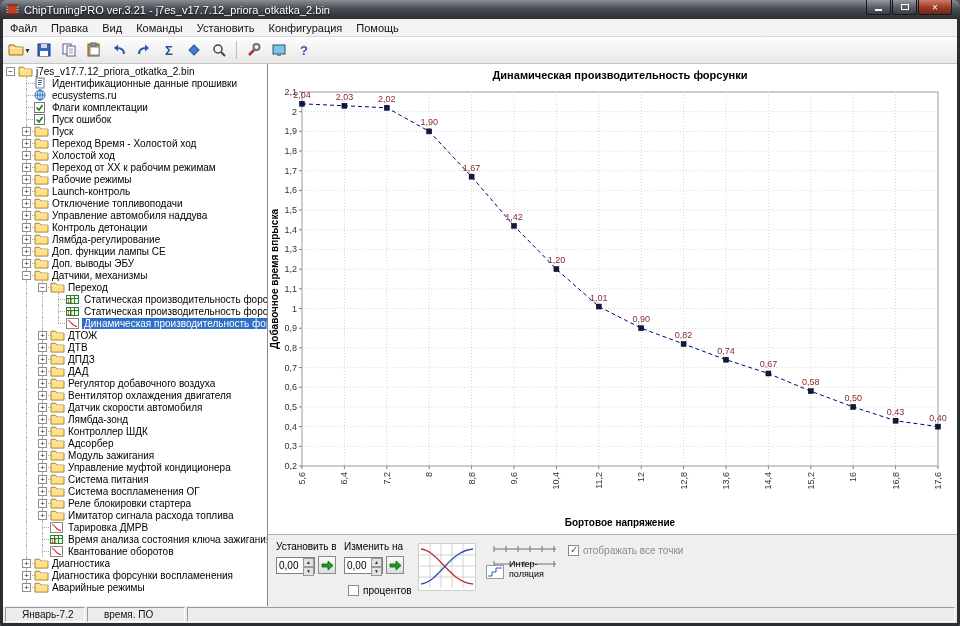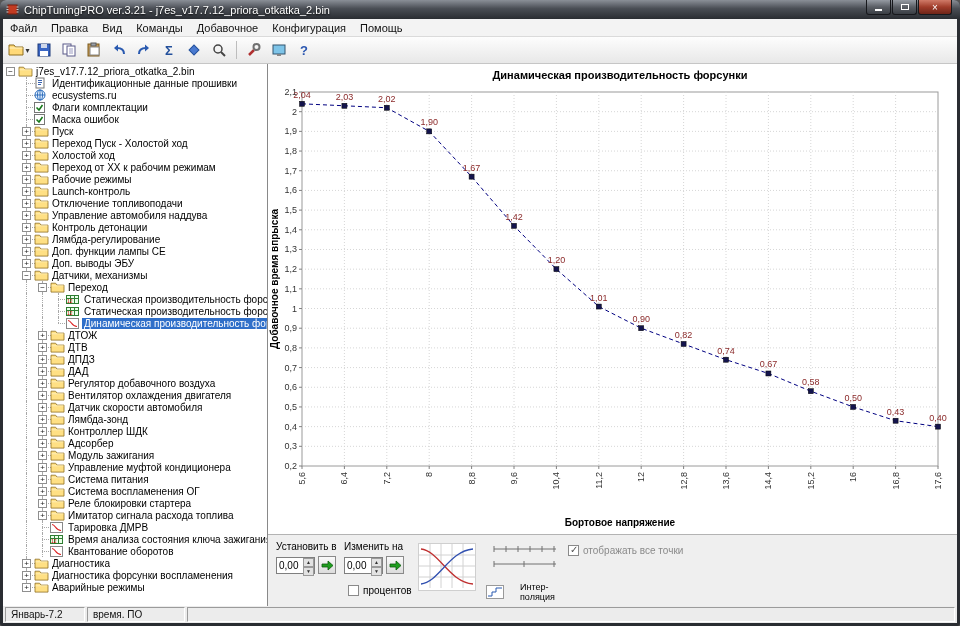--- a/index.html
+++ b/index.html
@@ -49,25 +49,25 @@
   .spinbtns{width:11px;display:flex;flex-direction:column}
   .sb{flex:1;font-size:5px;line-height:7px;text-align:center;background:#e2e2e2;border:1px solid #9a9a9a;color:#333}
   .applybtn{width:18px;height:18px;border:1px solid #8a8a8a;background:linear-gradient(#fafafa,#dcdcdc);display:flex;align-items:center;justify-content:center;padding:0}
   .cb{display:flex;align-items:center;gap:4px;position:absolute}
   .cbx{width:11px;height:11px;border:1px solid #8a8a8a;background:#fff;flex:none;position:relative}
   .cbx.on::after{content:"✓";position:absolute;left:1px;top:-2px;font-size:10px;color:#555}
   .cblabel{color:#000}
   .gray{color:#8a8a8a}
   .curvesbox{position:absolute;left:150px;top:8px;background:#fff;border:1px solid #cfcfcf}
   .sliders{position:absolute;left:224px;top:8px;display:flex;flex-direction:column;gap:3px}
-  .interp{position:absolute;left:218px;top:47px;display:flex;align-items:center;gap:16px}
+  .interp{position:absolute;left:218px;top:24px;display:flex;align-items:flex-end;gap:5px}
   .interp-label{width:48px;font-size:9px;line-height:10px;color:#000}
   .showall{left:300px;top:10px}
   .statusbar{height:17px;background:#ececec;display:flex;gap:2px;padding:1px 2px;font-size:10px}
-  .scell{border:1px solid;border-color:#9b9b9b #fff #fff #9b9b9b;display:flex;align-items:center;padding:0 5px;color:#111}
+  .scell{border:1px solid;border-color:#9b9b9b #fff #fff #9b9b9b;display:flex;align-items:center;padding:0 16px;color:#111}
 </style>
 </head>
 <body>
 
 <div class="window">
   <div class="titlebar">
     <span style="display:flex">
       <svg width="13" height="13">
           <rect x="2" y="2" width="9" height="9" fill="#c23b22" stroke="#7a1f10"></rect>
           <path d="M0.5 4h2M0.5 6.5h2M0.5 9h2M10.5 4h2M10.5 6.5h2M10.5 9h2" stroke="#cfcfcf" stroke-width="1"></path>
@@ -84,21 +84,21 @@
       <div class="capbtn close">×</div>
     </div>
   </div>
 
   <div class="chrome">
     <div class="menubar">
         <div class="menu-item">Файл</div>
         <div class="menu-item">Правка</div>
         <div class="menu-item">Вид</div>
         <div class="menu-item">Команды</div>
-        <div class="menu-item">Добавочное</div>
+        <div class="menu-item">Установить</div>
         <div class="menu-item">Конфигурация</div>
         <div class="menu-item">Помощь</div>
       </div>
     <div class="toolbar">
         <div class="tbtn">
           <span style="display:flex;align-items:center">
             <svg width="16" height="16">
               <path d="M1 3h5l1.5 2H15v8H1z" fill="#ffd978" stroke="#8f6f1f"></path>
               <path d="M1.5 6h13" stroke="#fff3c4"></path>
             </svg>
@@ -253,21 +253,21 @@
             <i class="vg" style="left:23px;top:0;height:12px"></i>
             <i class="hg" style="left:23px;width:9px"></i>
             <span class="sp" style="width:19px"></span>
             <span class="exp none"></span>
             <span class="ticon">
               <svg width="11" height="11">
                 <rect x="0.5" y="0.5" width="10" height="10" fill="#fff" stroke="#777"></rect>
                 <path d="M2.5 5.5l2.5 2.5L8.5 3" stroke="#17791a" stroke-width="1.6" fill="none"></path>
               </svg>
             </span>
-            <span class="tlabel">Маска ошибок</span>
+            <span class="tlabel">Пуск ошибок</span>
           </div>
           <div class="trow">
             <i class="vg" style="left:23px;top:0;height:12px"></i>
             <i class="hg" style="left:23px;width:9px"></i>
             <span class="sp" style="width:19px"></span>
             <span class="exp">+</span>
             <span class="ticon">
               <svg width="15" height="12">
                 <path d="M1 2.2h4.6l1.4 1.9H14v7H1z" fill="#ffe084" stroke="#8f6f1f" stroke-width="0.8"></path>
                 <path d="M1.5 4.8h12" stroke="#fff3c4" stroke-width="0.8"></path>
@@ -279,21 +279,21 @@
             <i class="vg" style="left:23px;top:0;height:12px"></i>
             <i class="hg" style="left:23px;width:9px"></i>
             <span class="sp" style="width:19px"></span>
             <span class="exp">+</span>
             <span class="ticon">
               <svg width="15" height="12">
                 <path d="M1 2.2h4.6l1.4 1.9H14v7H1z" fill="#ffe084" stroke="#8f6f1f" stroke-width="0.8"></path>
                 <path d="M1.5 4.8h12" stroke="#fff3c4" stroke-width="0.8"></path>
               </svg>
             </span>
-            <span class="tlabel">Переход Пуск - Холостой ход</span>
+            <span class="tlabel">Переход Время - Холостой ход</span>
           </div>
           <div class="trow">
             <i class="vg" style="left:23px;top:0;height:12px"></i>
             <i class="hg" style="left:23px;width:9px"></i>
             <span class="sp" style="width:19px"></span>
             <span class="exp">+</span>
             <span class="ticon">
               <svg width="15" height="12">
                 <path d="M1 2.2h4.6l1.4 1.9H14v7H1z" fill="#ffe084" stroke="#8f6f1f" stroke-width="0.8"></path>
                 <path d="M1.5 4.8h12" stroke="#fff3c4" stroke-width="0.8"></path>

